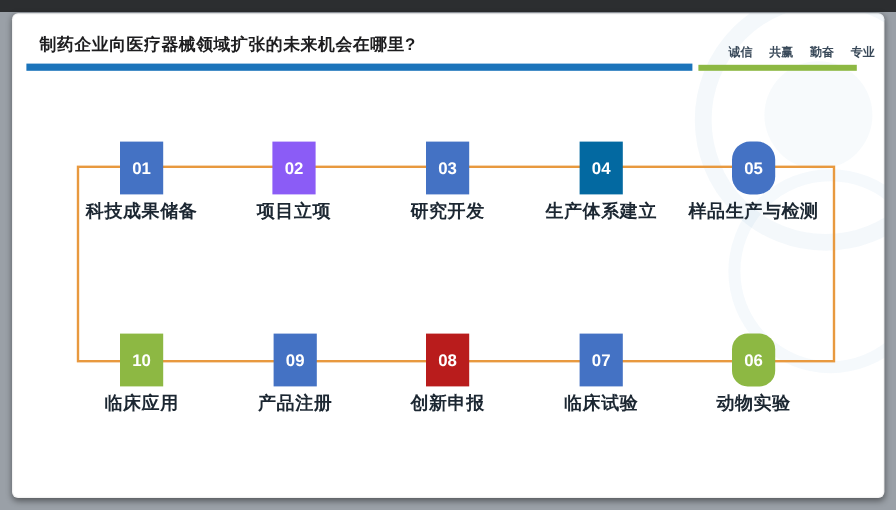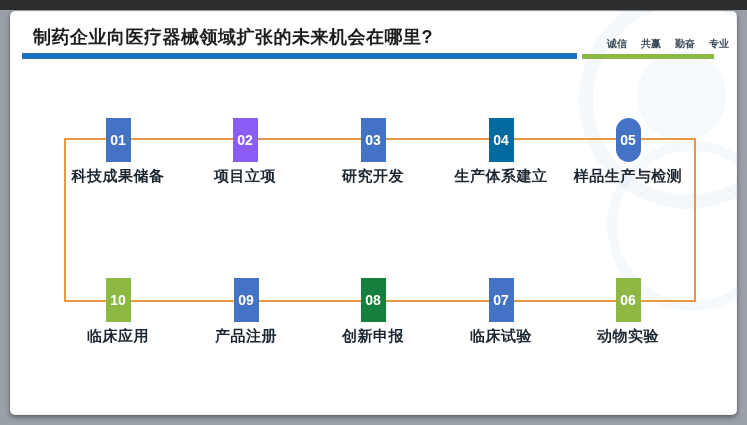--- a/index.html
+++ b/index.html
@@ -15,38 +15,38 @@
     box-shadow:0 2px 5px rgba(0,0,0,0.45), inset 0 0 0 1px rgba(0,0,0,0.05);
   }
   
   .wm{position:absolute;border-radius:50%;pointer-events:none;}
   .wm1{right:-60px;top:-20px;width:190px;height:190px;border:14px solid rgba(30,110,180,0.05);}
   .wm2{right:-40px;top:130px;width:150px;height:150px;border:10px solid rgba(30,110,180,0.045);}
   .wm3{right:10px;top:40px;width:90px;height:90px;background:rgba(30,110,180,0.035);}
   
   .title{
     position:absolute;left:23px;top:14px;width:560px;
-    font-size:18px;line-height:24px;font-weight:bold;color:#1d1d1f;letter-spacing:0.5px;
+    font-size:14px;line-height:24px;font-weight:bold;color:#1d1d1f;letter-spacing:0.5px;
   }
   .title-bar{position:absolute;left:12px;top:42px;width:555px;height:6px;}
   .slogan{
     position:absolute;left:592px;top:26px;width:132px;height:14px;
     display:flex;justify-content:space-between;align-items:center;padding:0 5px;box-sizing:border-box;
     font-size:10px;font-weight:bold;color:#3a4a5a;
   }
   .slogan-bar{position:absolute;left:572px;top:43px;width:132px;height:5px;}
   
   .loop{
     position:absolute;left:54px;top:127px;width:632px;height:164px;
     box-sizing:border-box;border:2px solid #E8993F;
   }
   
   .step{position:absolute;width:140px;z-index:2;}
   .num{
-    width:25px;height:44px;margin:0 auto;
+    width:36px;height:44px;margin:0 auto;
     display:flex;align-items:center;justify-content:center;
     color:#ffffff;font-size:14px;font-weight:bold;
   }
   .step-label{
     margin-top:5px;text-align:center;
     font-size:15px;font-weight:bold;color:#1c2732;letter-spacing:0.5px;white-space:nowrap;
   }
 </style>
 </head>
 <body>
@@ -94,25 +94,25 @@
 
   <div class="step" style="left:38px;top:267px">
     <div class="num" style="background: rgb(141, 184, 67);">10</div>
     <div class="step-label">临床应用</div>
   </div>
   <div class="step" style="left:166px;top:267px">
     <div class="num" style="background: rgb(68, 114, 196);">09</div>
     <div class="step-label">产品注册</div>
   </div>
   <div class="step" style="left:293px;top:267px">
-    <div class="num" style="background: #15803d;">08</div>
+    <div class="num" style="background: #b91c1c;">08</div>
     <div class="step-label">创新申报</div>
   </div>
   <div class="step" style="left:421px;top:267px">
     <div class="num" style="background: rgb(68, 114, 196);">07</div>
     <div class="step-label">临床试验</div>
   </div>
   <div class="step" style="left:548px;top:267px">
-    <div class="num" style="background: rgb(141, 184, 67);">06</div>
+    <div class="num" style="background: rgb(141, 184, 67); border-radius: 13px;">06</div>
     <div class="step-label">动物实验</div>
   </div>
 
 </div>
 
 </body></html>

